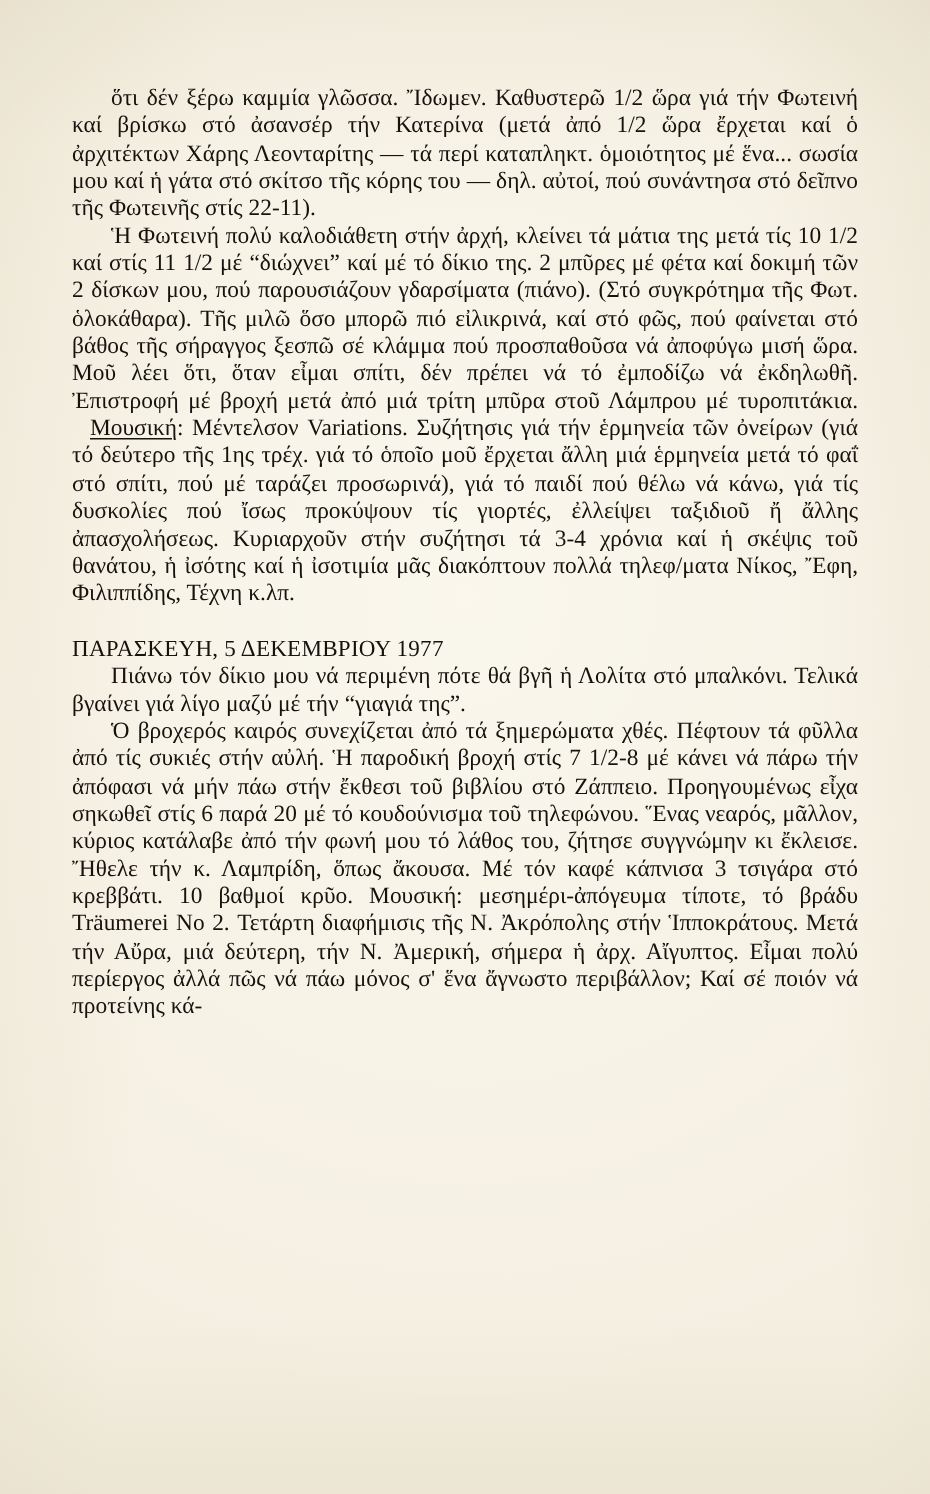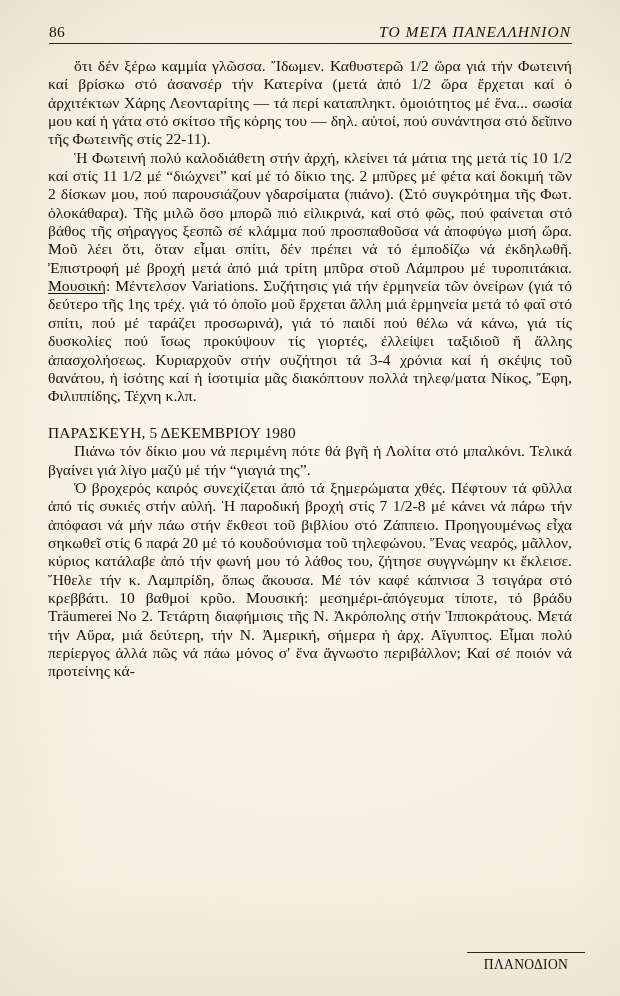--- a/index.html
+++ b/index.html
@@ -90,20 +90,21 @@
     text-indent: 0;
   }
   .spacer-line {
     height: 18.35px;
   }
 
   u.music {
     text-decoration: underline;
     text-underline-offset: 2px;
     text-decoration-thickness: 1px;
+    margin-left: 12px;
   }
 
   
   .imprint {
     position: absolute;
     right: 35px;
     bottom: 22px;
     width: 118px;
     text-align: center;
     border-top: 1.5px solid #2a2620;
@@ -116,39 +117,32 @@
     font-style: normal;
   }
 </style>
 </head>
 <body>
 
 <div class="paper-tone"></div>
 
 <div class="page">
 
-  <div class="running-head">
-    <span class="folio">86</span>
-    <span class="head-title">ΤΟ ΜΕΓΑ ΠΑΝΕΛΛΗΝΙΟΝ</span>
-  </div>
 
   <div class="textblock">
 
     <p class="body">ὅτι δέν ξέρω καμμία γλῶσσα. Ἴδωμεν. Καθυστερῶ 1/2 ὥρα γιά τήν Φωτεινή καί βρίσκω στό ἀσανσέρ τήν Κατερίνα (μετά ἀπό 1/2 ὥρα ἔρχεται καί ὁ ἀρχιτέκτων Χάρης Λεονταρίτης — τά περί καταπληκτ. ὁμοιότητος μέ ἕνα... σωσία μου καί ἡ γάτα στό σκίτσο τῆς κόρης του — δηλ. αὐτοί, πού συνάντησα στό δεῖπνο τῆς Φωτεινῆς στίς 22-11).</p>
 
     <p class="body"><span>Ἡ Φωτεινή πολύ καλοδιάθετη στήν ἀρχή, κλείνει τά μάτια της μετά τίς 10 1/2 καί στίς 11 1/2 μέ “διώχνει” καί μέ τό δίκιο της. 2 μπῦρες μέ φέτα καί δοκιμή τῶν 2 δίσκων μου, πού παρουσιάζουν γδαρσίματα (πιάνο). (Στό συγκρότημα τῆς Φωτ. ὁλοκάθαρα). Τῆς μιλῶ ὅσο μπορῶ πιό εἰλικρινά, καί στό φῶς, πού φαίνεται στό βάθος τῆς σήραγγος ξεσπῶ σέ κλάμμα πού προσπαθοῦσα νά ἀποφύγω μισή ὥρα. Μοῦ λέει ὅτι, ὅταν εἶμαι σπίτι, δέν πρέπει νά τό ἐμποδίζω νά ἐκδηλωθῆ. Ἐπιστροφή μέ βροχή μετά ἀπό μιά τρίτη μπῦρα στοῦ Λάμπρου μέ τυροπιτάκια. </span><u class="music">Μουσική</u><span>: Μέντελσον Variations. Συζήτησις γιά τήν ἑρμηνεία τῶν ὀνείρων (γιά τό δεύτερο τῆς 1ης τρέχ. γιά τό ὁποῖο μοῦ ἔρχεται ἄλλη μιά ἑρμηνεία μετά τό φαΐ στό σπίτι, πού μέ ταράζει προσωρινά), γιά τό παιδί πού θέλω νά κάνω, γιά τίς δυσκολίες πού ἴσως προκύψουν τίς γιορτές, ἐλλείψει ταξιδιοῦ ἤ ἄλλης ἀπασχολήσεως. Κυριαρχοῦν στήν συζήτησι τά 3-4 χρόνια καί ἡ σκέψις τοῦ θανάτου, ἡ ἰσότης καί ἡ ἰσοτιμία μᾶς διακόπτουν πολλά τηλεφ/ματα Νίκος, Ἔφη, Φιλιππίδης, Τέχνη κ.λπ.</span></p>
 
     <div class="spacer-line"></div>
 
-    <p class="date-heading">ΠΑΡΑΣΚΕΥΗ, 5 ΔΕΚΕΜΒΡΙΟΥ 1980</p>
+    <p class="date-heading">ΠΑΡΑΣΚΕΥΗ, 5 ΔΕΚΕΜΒΡΙΟΥ 1977</p>
 
 
     <p class="body">Πιάνω τόν δίκιο μου νά περιμένη πότε θά βγῆ ἡ Λολίτα στό μπαλκόνι. Τελικά βγαίνει γιά λίγο μαζύ μέ τήν “γιαγιά της”.</p>
 
     <p class="body">Ὁ βροχερός καιρός συνεχίζεται ἀπό τά ξημερώματα χθές. Πέφτουν τά φῦλλα ἀπό τίς συκιές στήν αὐλή. Ἡ παροδική βροχή στίς 7 1/2-8 μέ κάνει νά πάρω τήν ἀπόφασι νά μήν πάω στήν ἔκθεσι τοῦ βιβλίου στό Ζάππειο. Προηγουμένως εἶχα σηκωθεῖ στίς 6 παρά 20 μέ τό κουδούνισμα τοῦ τηλεφώνου. Ἕνας νεαρός, μᾶλλον, κύριος κατάλαβε ἀπό τήν φωνή μου τό λάθος του, ζήτησε συγγνώμην κι ἔκλεισε. Ἤθελε τήν κ. Λαμπρίδη, ὅπως ἄκουσα. Μέ τόν καφέ κάπνισα 3 τσιγάρα στό κρεββάτι. 10 βαθμοί κρῦο. Μουσική: μεσημέρι-ἀπόγευμα τίποτε, τό βράδυ Träumerei No 2. Τετάρτη διαφήμισις τῆς Ν. Ἀκρόπολης στήν Ἱπποκράτους. Μετά τήν Αὔρα, μιά δεύτερη, τήν Ν. Ἀμερική, σήμερα ἡ ἀρχ. Αἴγυπτος. Εἶμαι πολύ περίεργος ἀλλά πῶς νά πάω μόνος σ' ἕνα ἄγνωστο περιβάλλον; Καί σέ ποιόν νά προτείνης κά-</p>
 
   </div>
 
-  <div class="imprint">
-    <span>ΠΛΑΝΟΔΙΟΝ</span>
-  </div>
 
 </div>
 
 </body></html>

